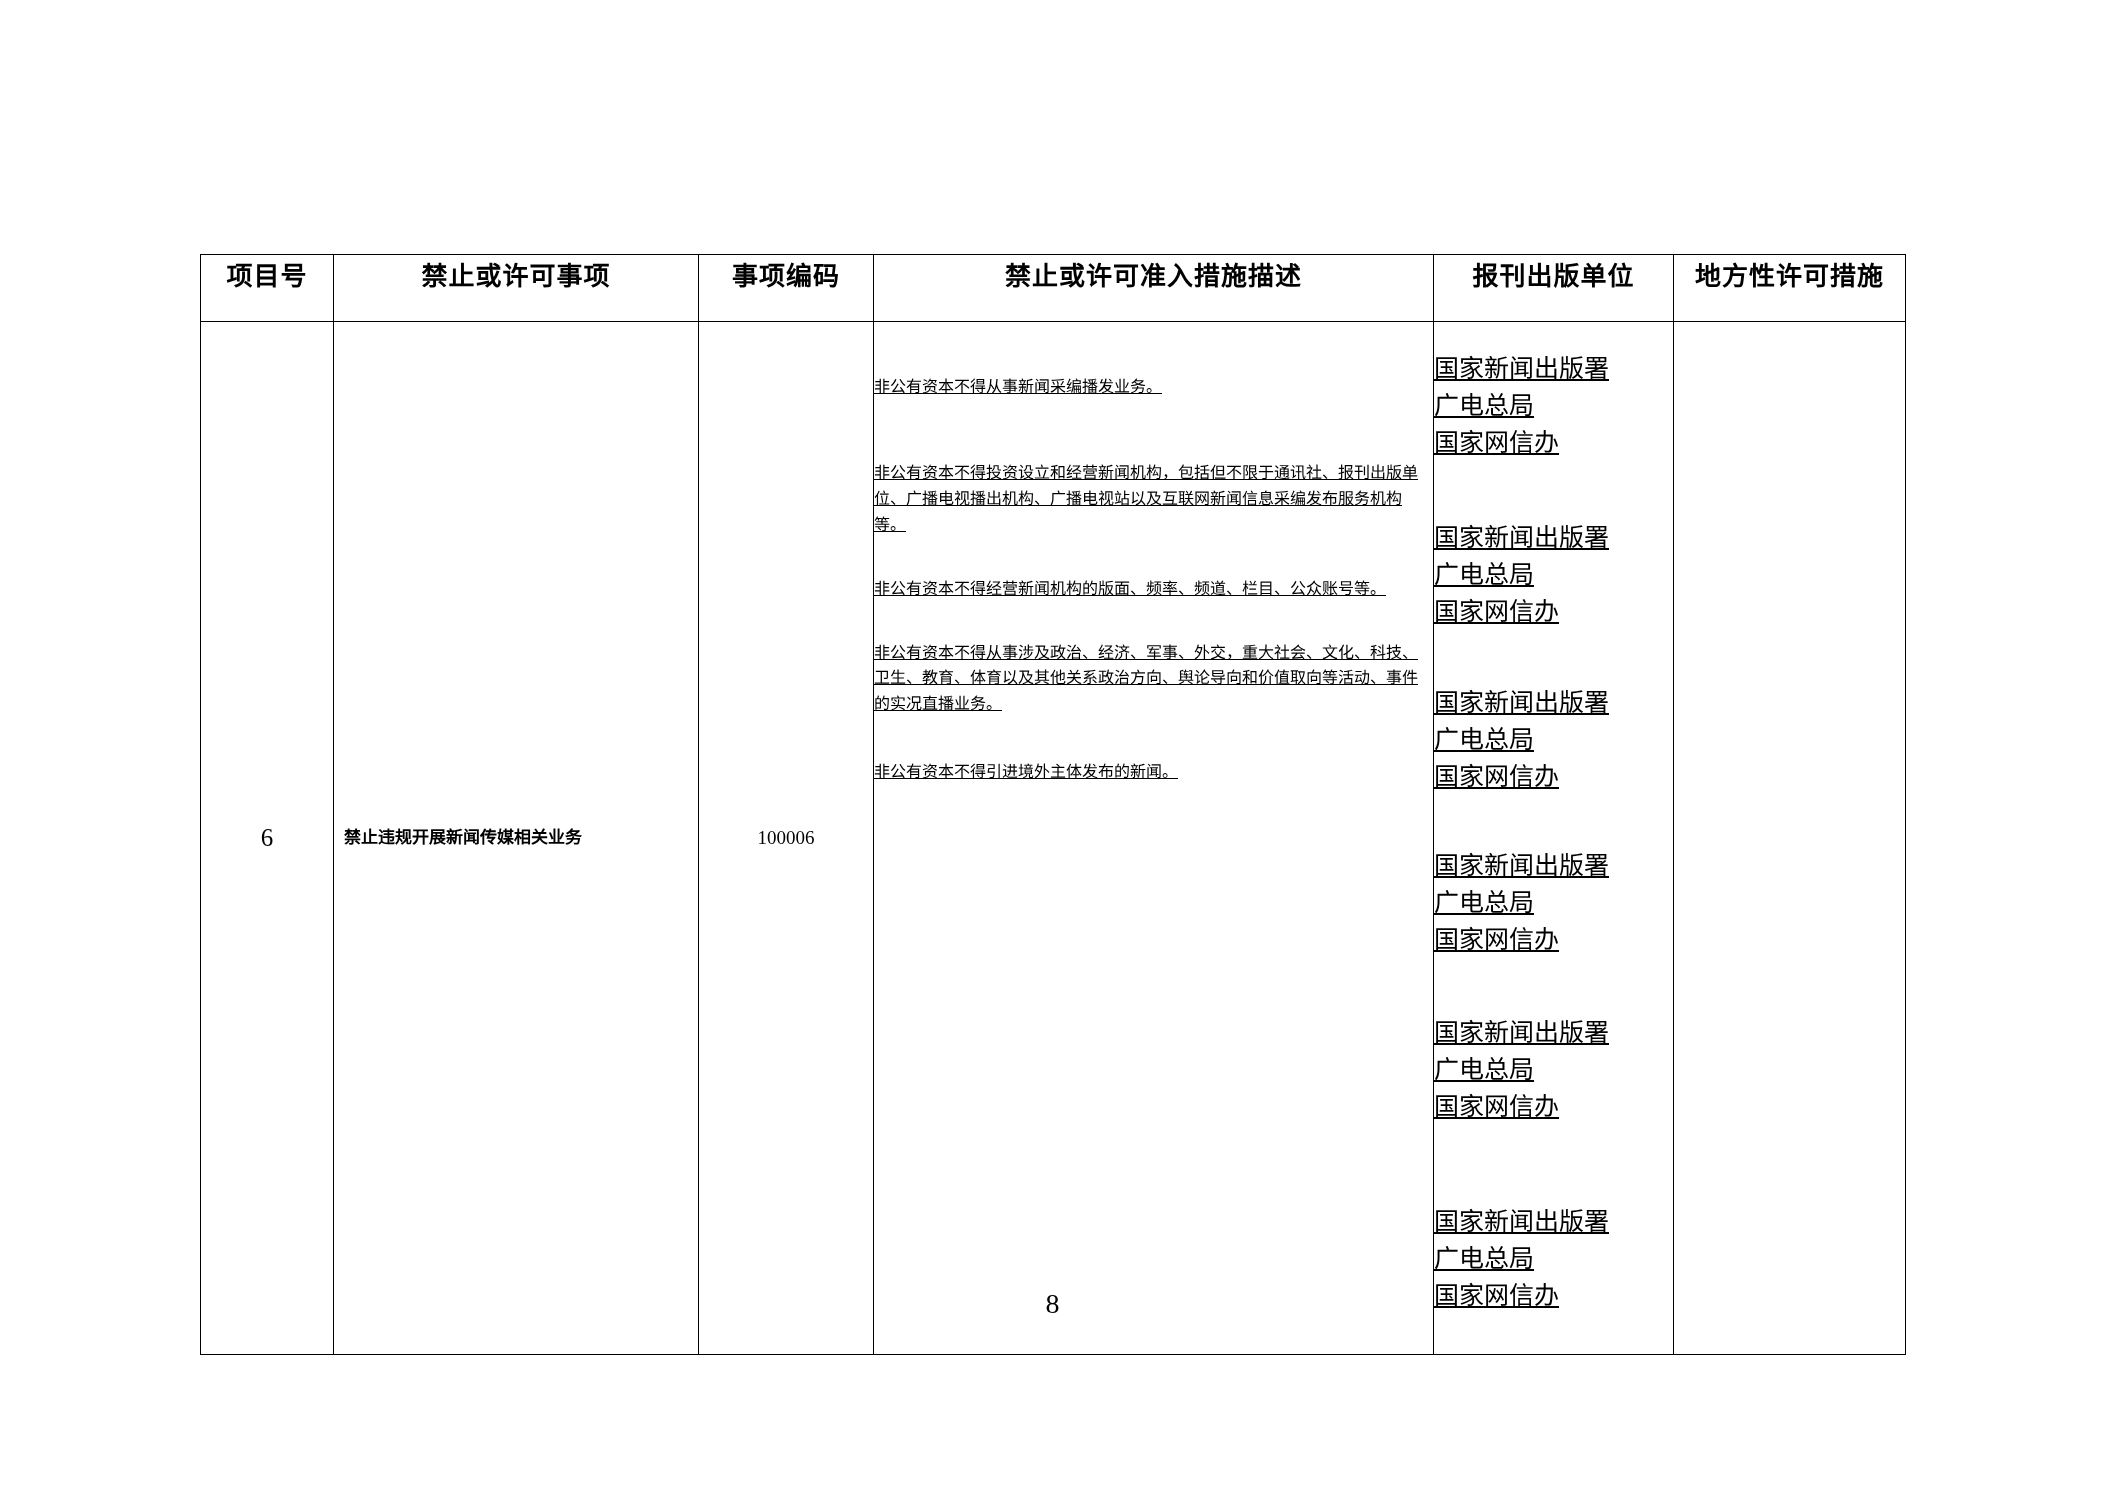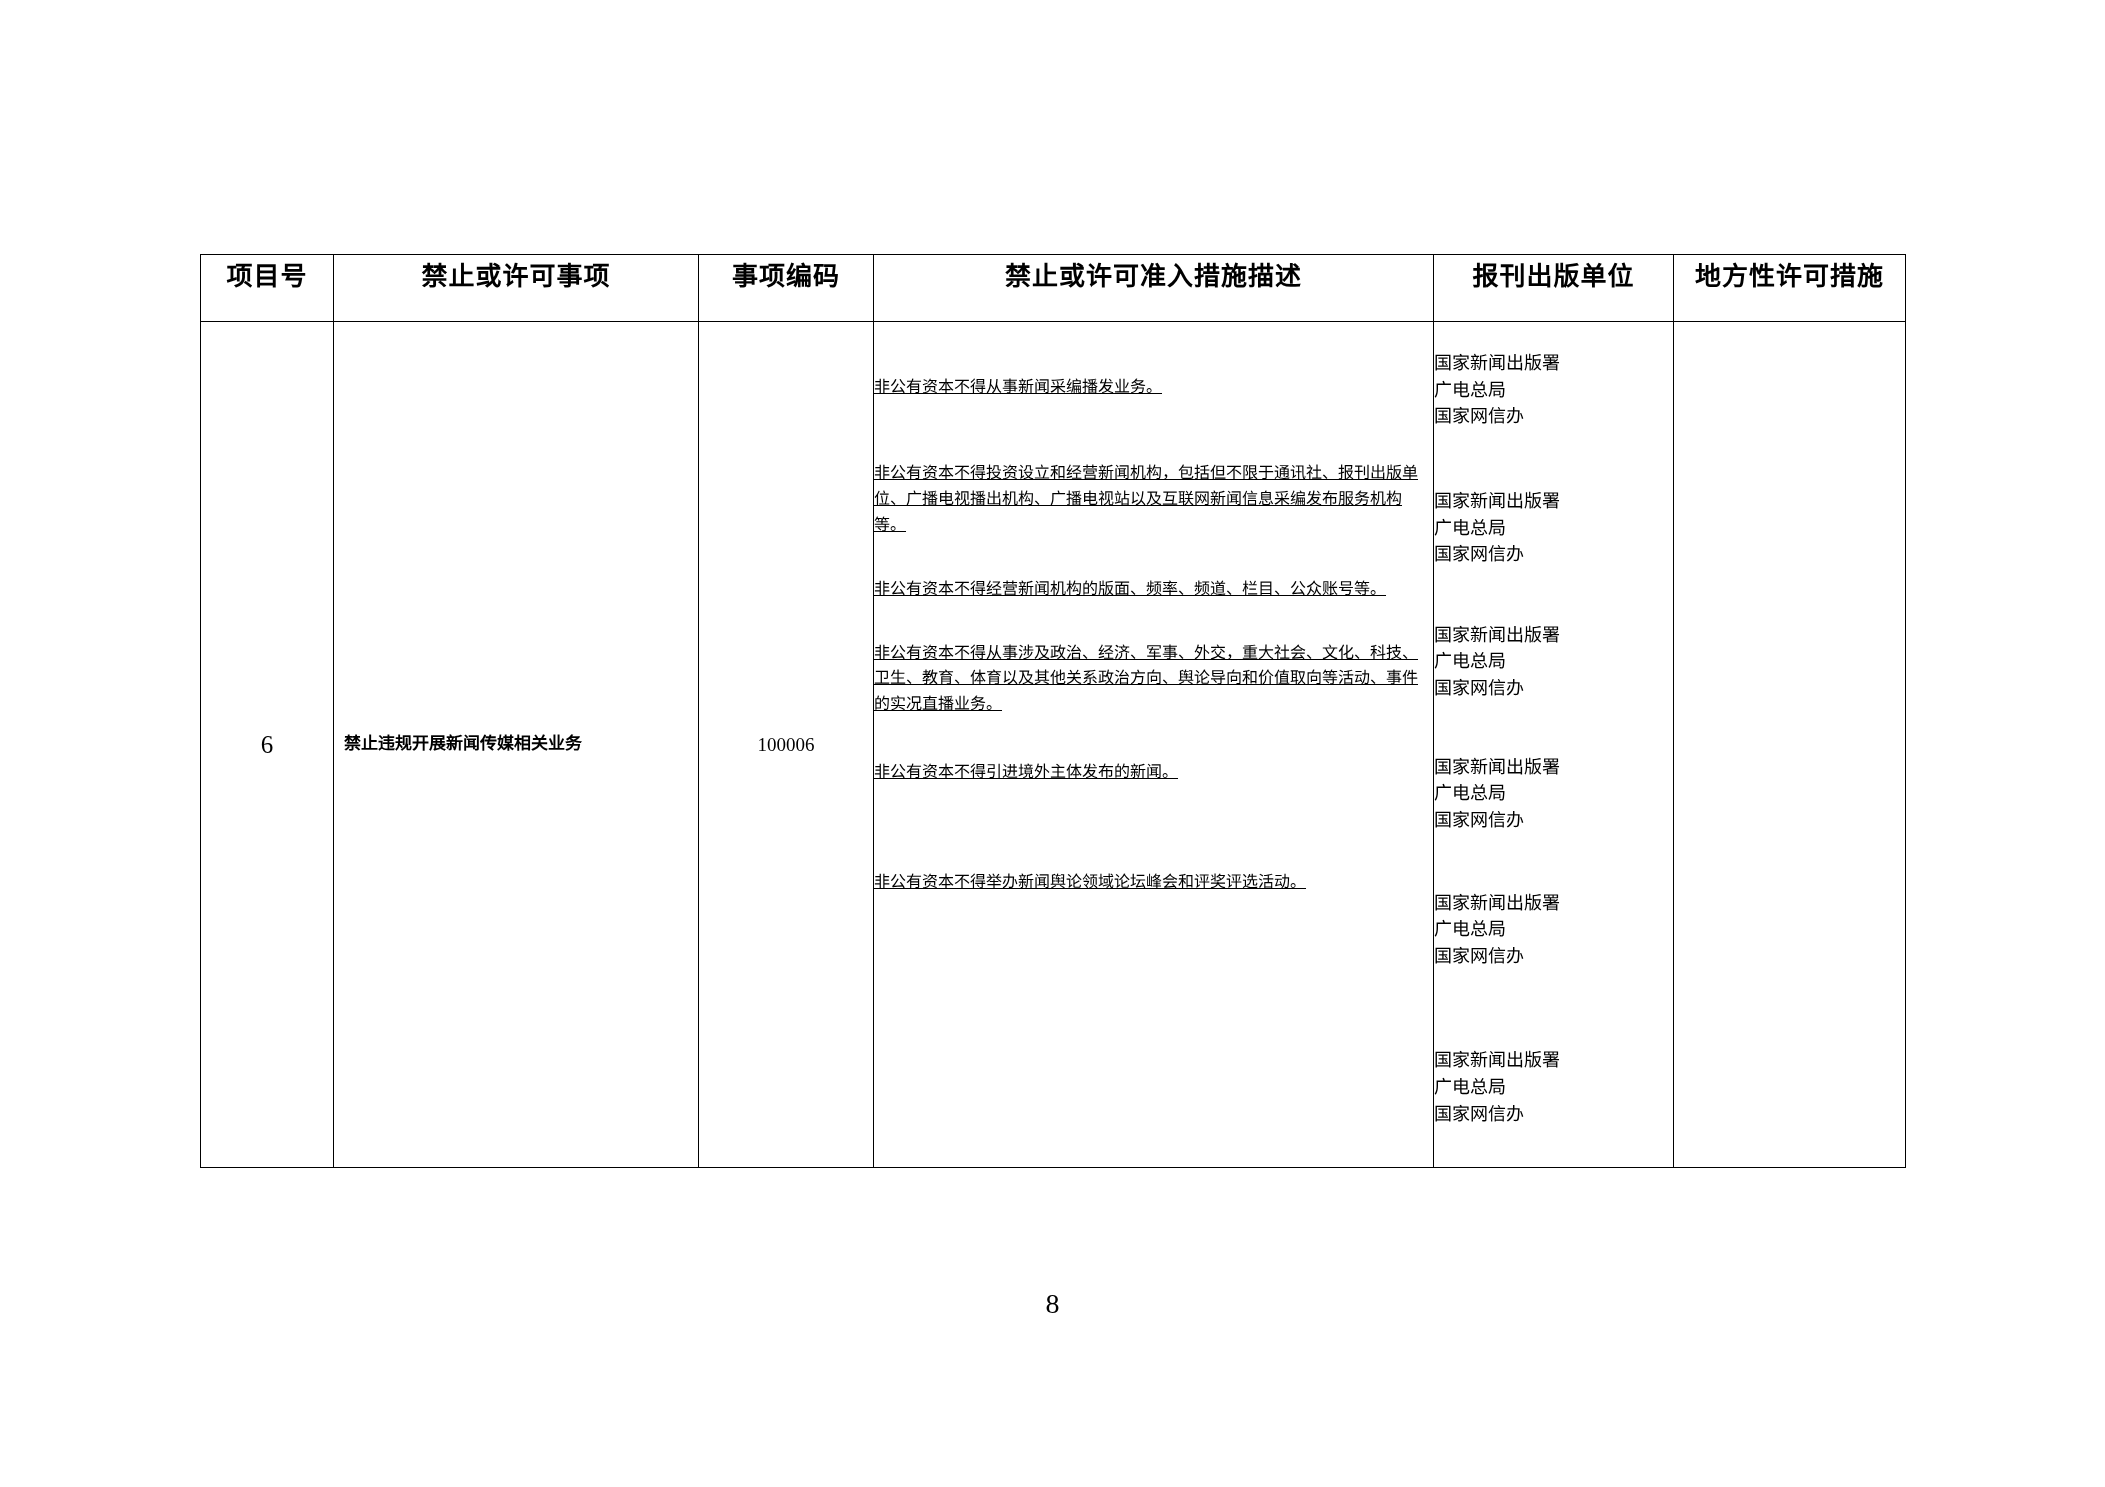--- a/index.html
+++ b/index.html
@@ -87,25 +87,26 @@
   }
   .desc-block {
     font-size: 16px;
     line-height: 1.62;
     padding: 0 14px 0 12px;
     letter-spacing: 0px;
     font-family: "Liberation Sans", "DejaVu Sans", sans-serif;
     text-decoration: underline;
   }
   .dept-block {
-    font-size: 18px;
+    font-size: 25px;
     line-height: 1.48;
     padding: 0 8px 0 10px;
     font-family: "Liberation Sans", "DejaVu Sans", sans-serif;
     white-space: pre-line;
+    text-decoration: underline;
   }
   .page-number {
     position: absolute;
     left: 0;
     right: 0;
     top: 1272px;
     text-align: center;
     font-size: 28px;
     font-family: "Liberation Serif", "DejaVu Serif", serif;
   }
@@ -169,23 +170,20 @@
             <tr>
                   <td style="height:42px"></td>
                 </tr>
             <tr>
                   <td class="desc-block">非公有资本不得引进境外主体发布的新闻。</td>
                 </tr>
             <tr>
                   <td style="height:84px"></td>
                 </tr>
             <tr>
-                  <td class="desc-block">非公有资本不得举办新闻舆论领域论坛峰会和评奖评选活动。</td>
-                </tr>
-            <tr>
                   <td style="height:52px"></td>
                 </tr>
           </tbody>
             </table>
         </td>
         <td class="cell-dept">
           <table class="sub-table">
             <tbody>
                 <tr>
                   <td style="height:28px"></td>

